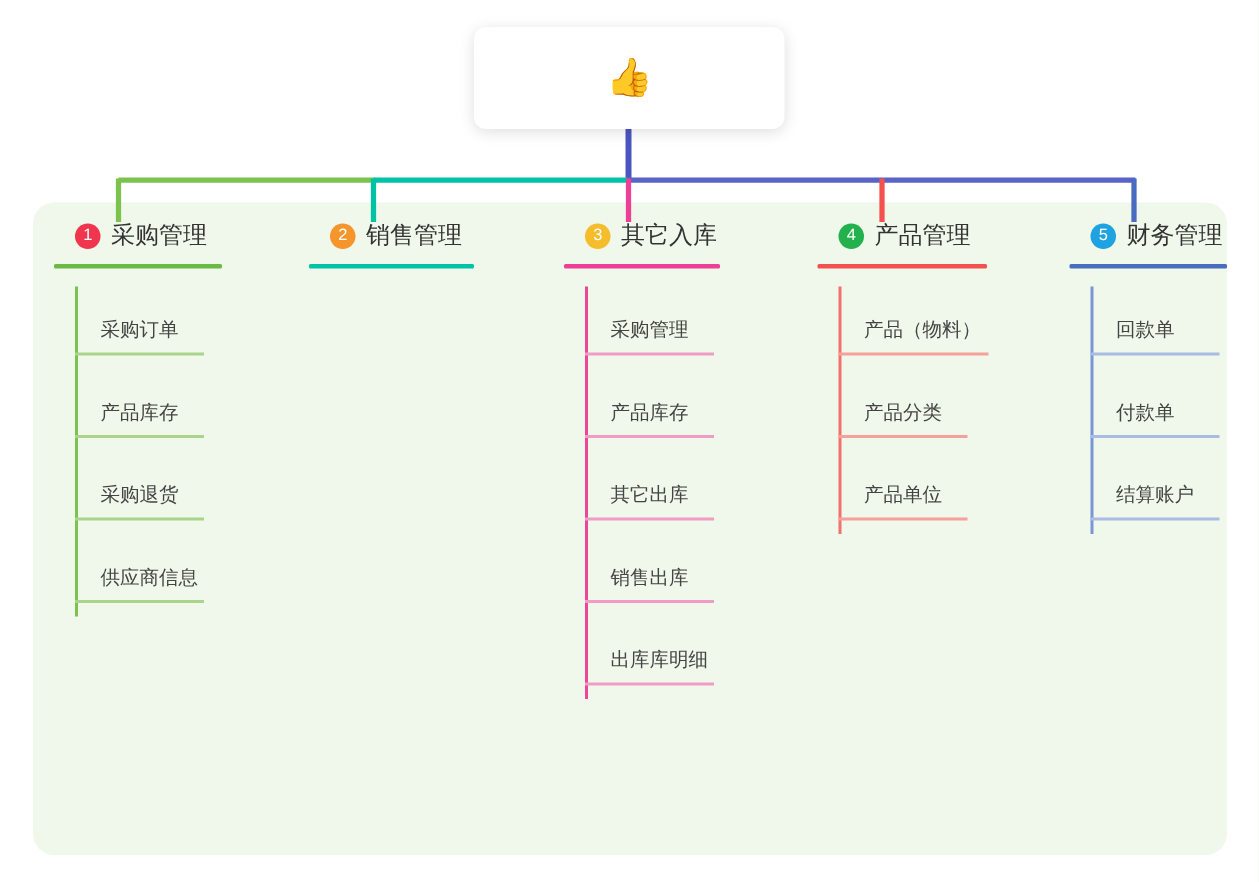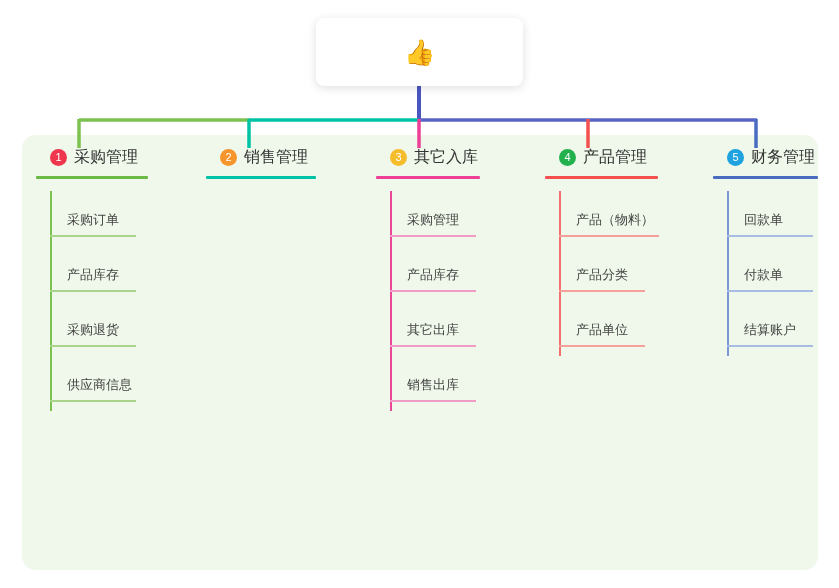--- a/index.html
+++ b/index.html
@@ -215,20 +215,24 @@
             <div class="leaf-rule" style="background: rgb(240, 156, 198); width: 86px;"></div>
           </div>
           <div class="leaf">
             <span class="leaf-label">其它出库</span>
             <div class="leaf-rule" style="background: rgb(240, 156, 198); width: 86px;"></div>
           </div>
           <div class="leaf">
             <span class="leaf-label">销售出库</span>
             <div class="leaf-rule" style="background: rgb(240, 156, 198); width: 86px;"></div>
           </div>
+          <div class="leaf">
+            <span class="leaf-label">出库库明细</span>
+            <div class="leaf-rule" style="background: rgb(240, 156, 198); width: 86px;"></div>
+          </div>
         </div>
       </div>
       <div class="col" style="left: 545px; width: 150px;">
         <div class="col-head">
           <span class="badge" style="background: rgb(35, 177, 77);">4</span>
           <span class="head-label">产品管理</span>
         </div>
         <div class="head-rule" style="background: rgb(244, 80, 79); width: 113px;"></div>
         <div class="leaves">
           <div class="spine" style="background: rgb(244, 112, 109);"></div>

